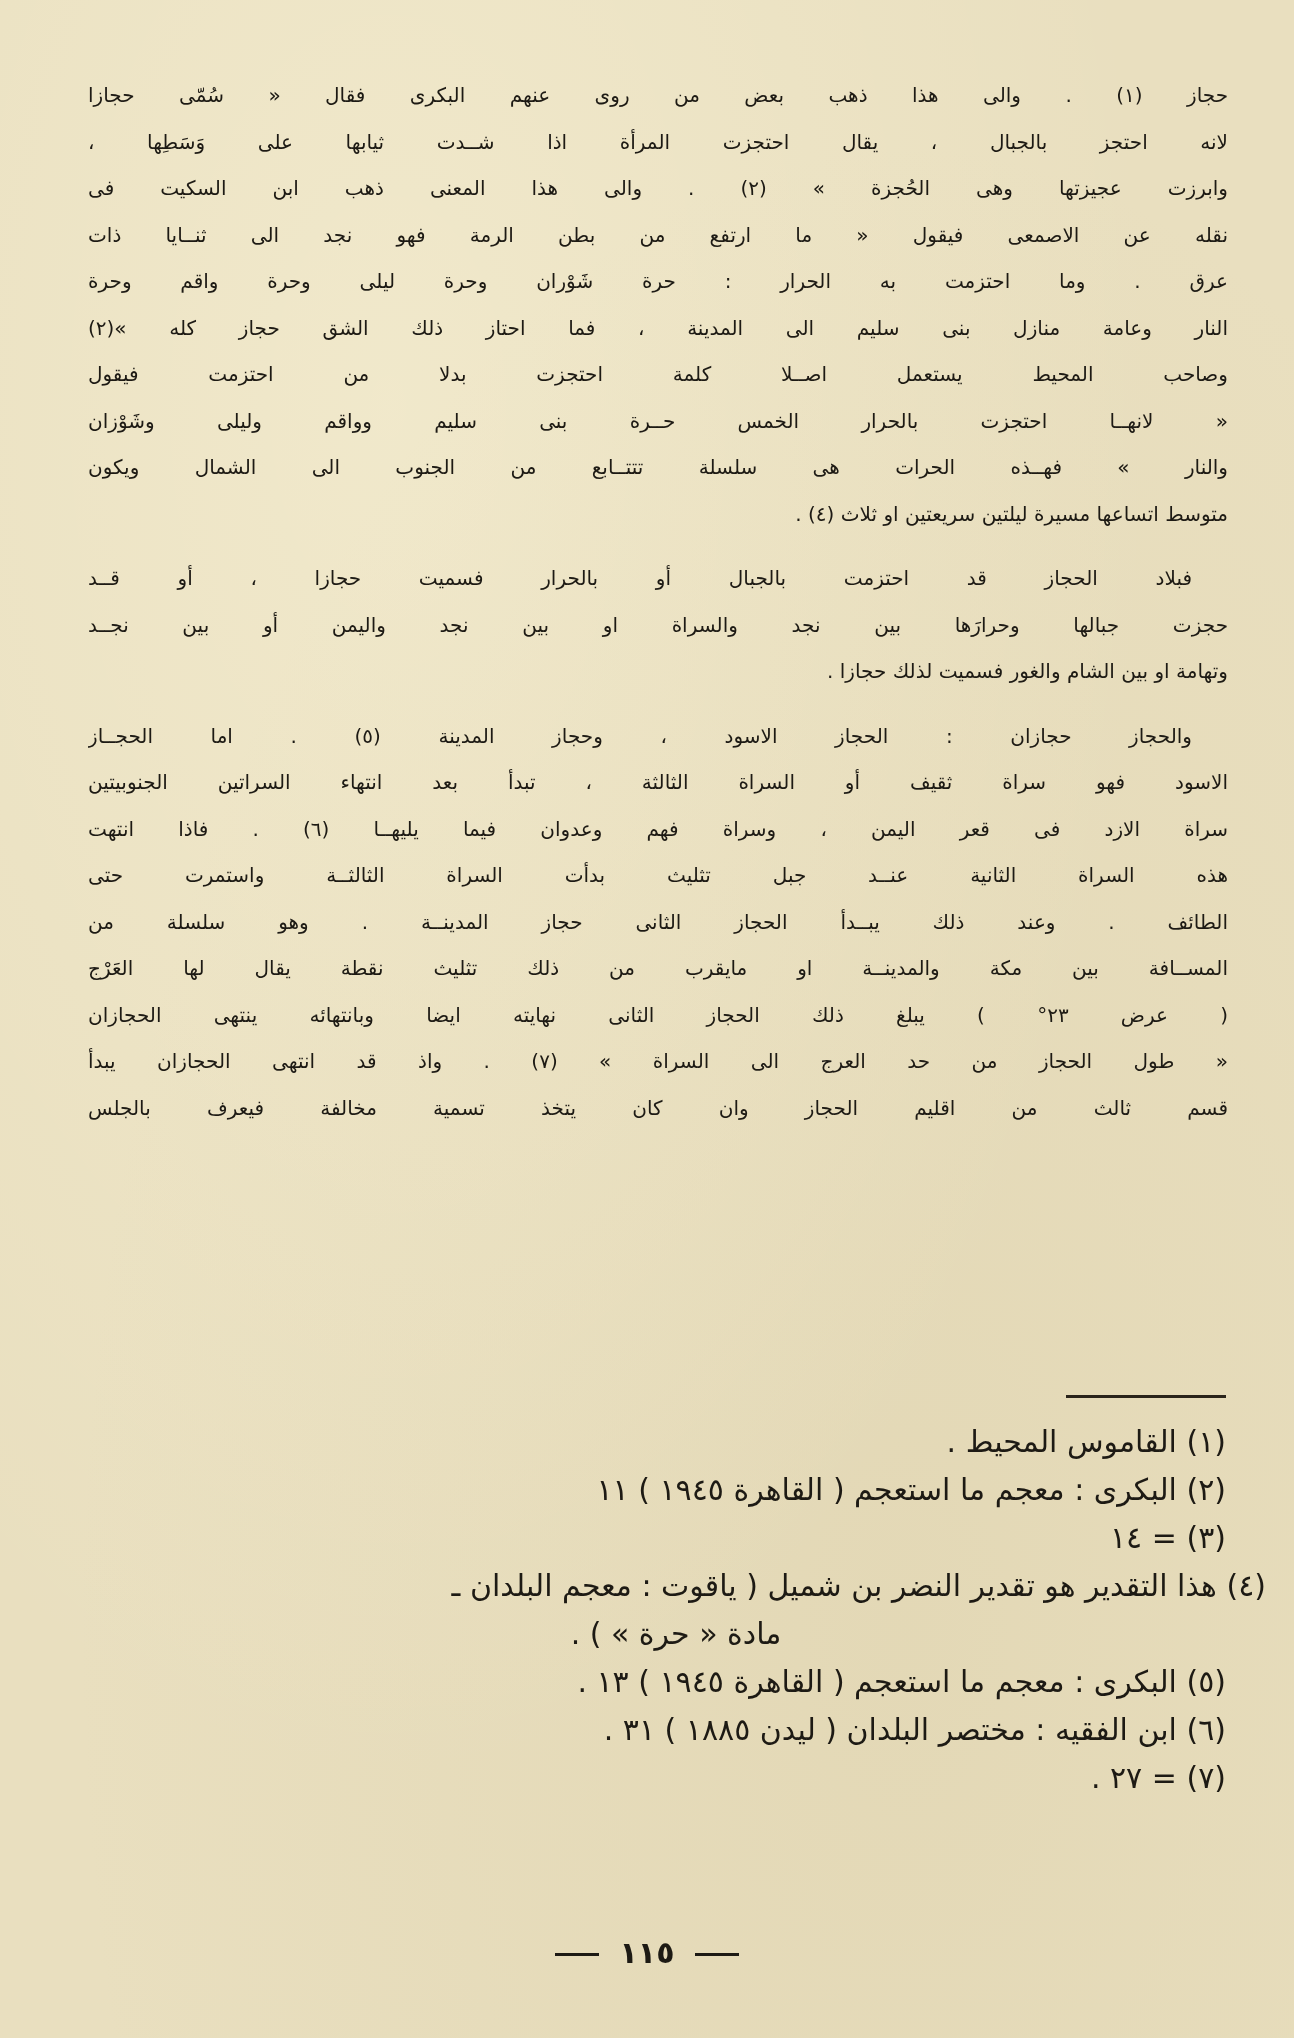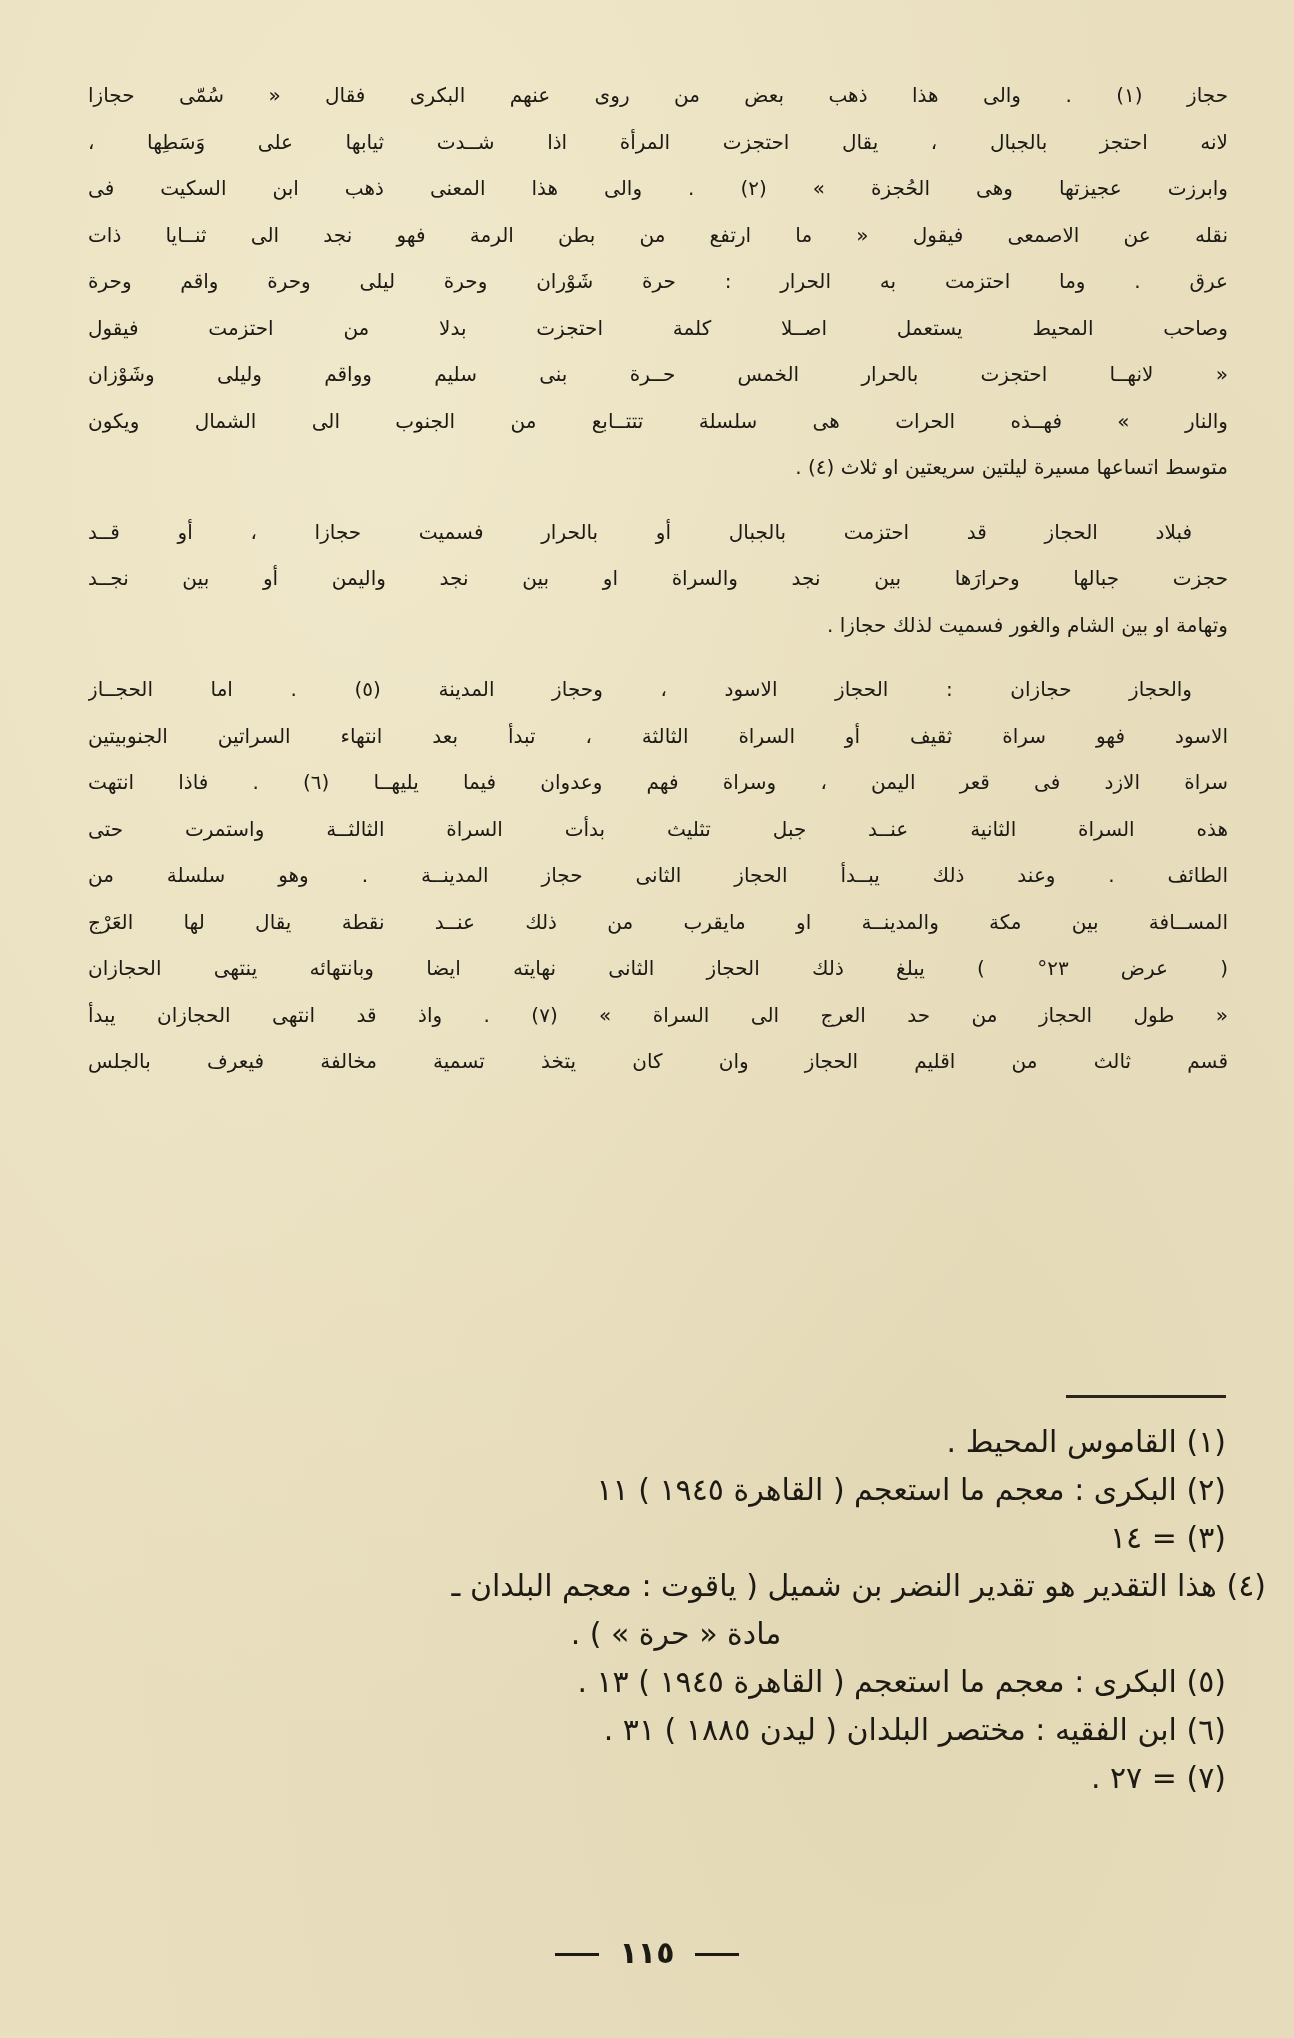--- a/index.html
+++ b/index.html
@@ -92,37 +92,38 @@
 <body>
 
 <div class="page">
   <div class="body-text">
     <div class="paragraph">
       <span class="line">حجاز (١) . والى هذا ذهب بعض من روى عنهم البكرى فقال « سُمّى حجازا</span>
       <span class="line">لانه احتجز بالجبال ، يقال احتجزت المرأة اذا شــدت ثيابها على وَسَطِها ،</span>
       <span class="line">وابرزت عجيزتها وهى الحُجزة » (٢) . والى هذا المعنى ذهب ابن السكيت فى</span>
       <span class="line">نقله عن الاصمعى فيقول « ما ارتفع من بطن الرمة فهو نجد الى ثنــايا ذات</span>
       <span class="line">عرق . وما احتزمت به الحرار : حرة شَوْران وحرة ليلى وحرة واقم وحرة</span>
+      <span class="line">النار وعامة منازل بنى سليم الى المدينة ، فما احتاز ذلك الشق حجاز كله »(٢)</span>
       <span class="line">وصاحب المحيط يستعمل اصــلا كلمة احتجزت بدلا من احتزمت فيقول</span>
       <span class="line">« لانهــا احتجزت بالحرار الخمس حــرة بنى سليم وواقم وليلى وشَوْزان</span>
       <span class="line">والنار » فهــذه الحرات هى سلسلة تتتــابع من الجنوب الى الشمال ويكون</span>
       <span class="line last">متوسط اتساعها مسيرة ليلتين سريعتين او ثلاث (٤) .</span>
     </div>
     <div class="paragraph">
       <span class="line" style="padding-right:36px">فبلاد الحجاز قد احتزمت بالجبال أو بالحرار فسميت حجازا ، أو قــد</span>
       <span class="line">حجزت جبالها وحرارَها بين نجد والسراة او بين نجد واليمن أو بين نجــد</span>
       <span class="line last">وتهامة او بين الشام والغور فسميت لذلك حجازا .</span>
     </div>
     <div class="paragraph">
       <span class="line" style="padding-right:36px">والحجاز حجازان : الحجاز الاسود ، وحجاز المدينة (٥) . اما الحجــاز</span>
       <span class="line">الاسود فهو سراة ثقيف أو السراة الثالثة ، تبدأ بعد انتهاء السراتين الجنوبيتين</span>
       <span class="line">سراة الازد فى قعر اليمن ، وسراة فهم وعدوان فيما يليهــا (٦) . فاذا انتهت</span>
       <span class="line">هذه السراة الثانية عنــد جبل تثليث بدأت السراة الثالثــة واستمرت حتى</span>
       <span class="line">الطائف . وعند ذلك يبــدأ الحجاز الثانى حجاز المدينــة . وهو سلسلة من</span>
-      <span class="line">المســافة بين مكة والمدينــة او مايقرب من ذلك عنــد نقطة يقال لها العَرْج</span>
+      <span class="line">المســافة بين مكة والمدينــة او مايقرب من ذلك تثليث نقطة يقال لها العَرْج</span>
       <span class="line">( عرض ٢٣° ) يبلغ ذلك الحجاز الثانى نهايته ايضا وبانتهائه ينتهى الحجازان</span>
       <span class="line">« طول الحجاز من حد العرج الى السراة » (٧) . واذ قد انتهى الحجازان يبدأ</span>
       <span class="line">قسم ثالث من اقليم الحجاز وان كان يتخذ تسمية مخالفة فيعرف بالجلس</span>
     </div>
   </div>
 </div>
 
 <div class="separator"></div>
 
 <div class="footnotes">

